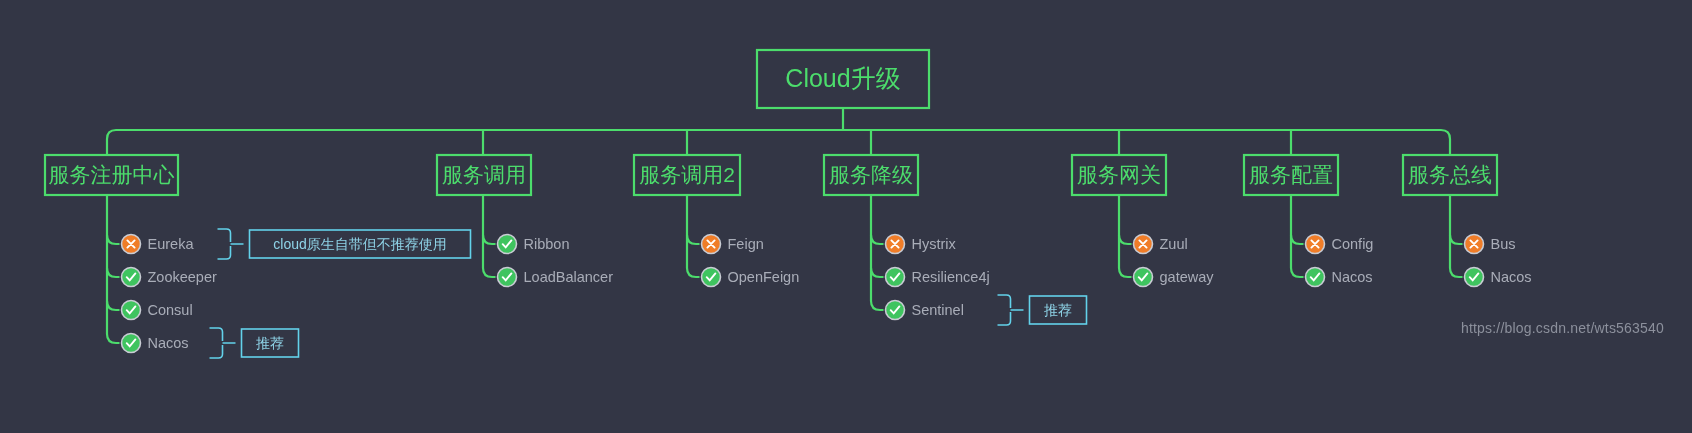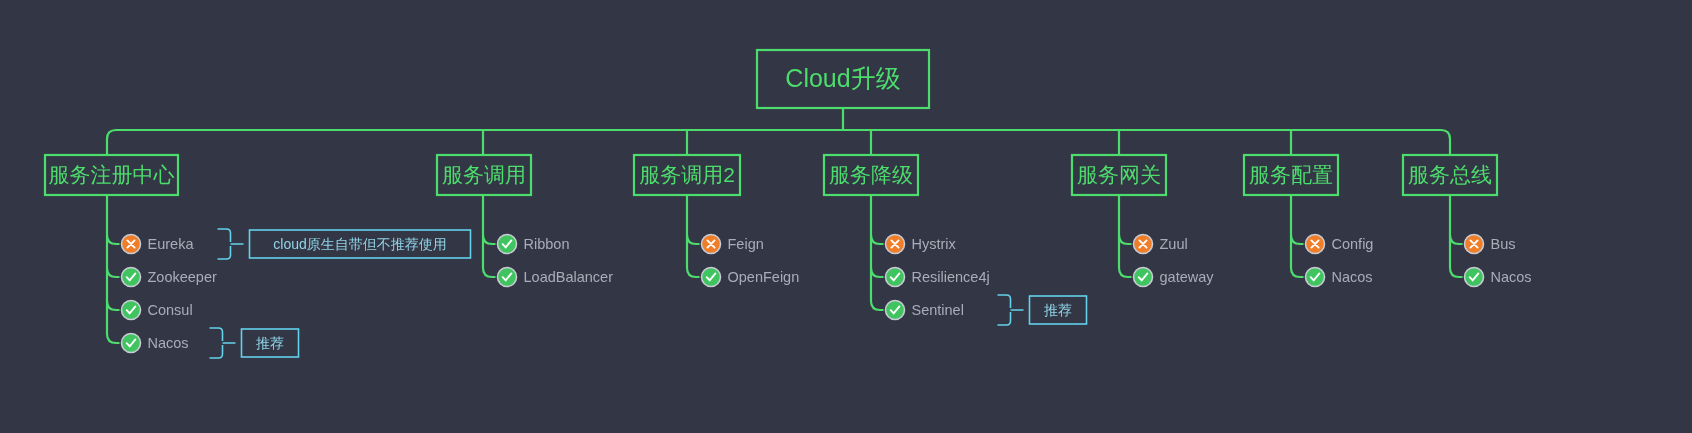--- a/index.html
+++ b/index.html
@@ -176,13 +176,14 @@
         <circle cx="1474" cy="244" r="9.5" class="ring no-fill"></circle>
         <path d="M 1470.4 240.4 L 1477.6 247.6 M 1477.6 240.4 L 1470.4 247.6" class="mark"></path>
       </g>
       <text x="1490.5" y="245" class="leaf-label">Bus</text>
       <g>
         <circle cx="1474" cy="277" r="9.5" class="ring ok-fill"></circle>
         <path d="M 1469.7 277.2 L 1472.7 280.4 L 1478.4 273.4" class="mark"></path>
       </g>
       <text x="1490.5" y="278" class="leaf-label">Nacos</text>
     </svg>
+  <div class="watermark">https://blog.csdn.net/wts563540</div>
 </div>
 
 </body></html>

